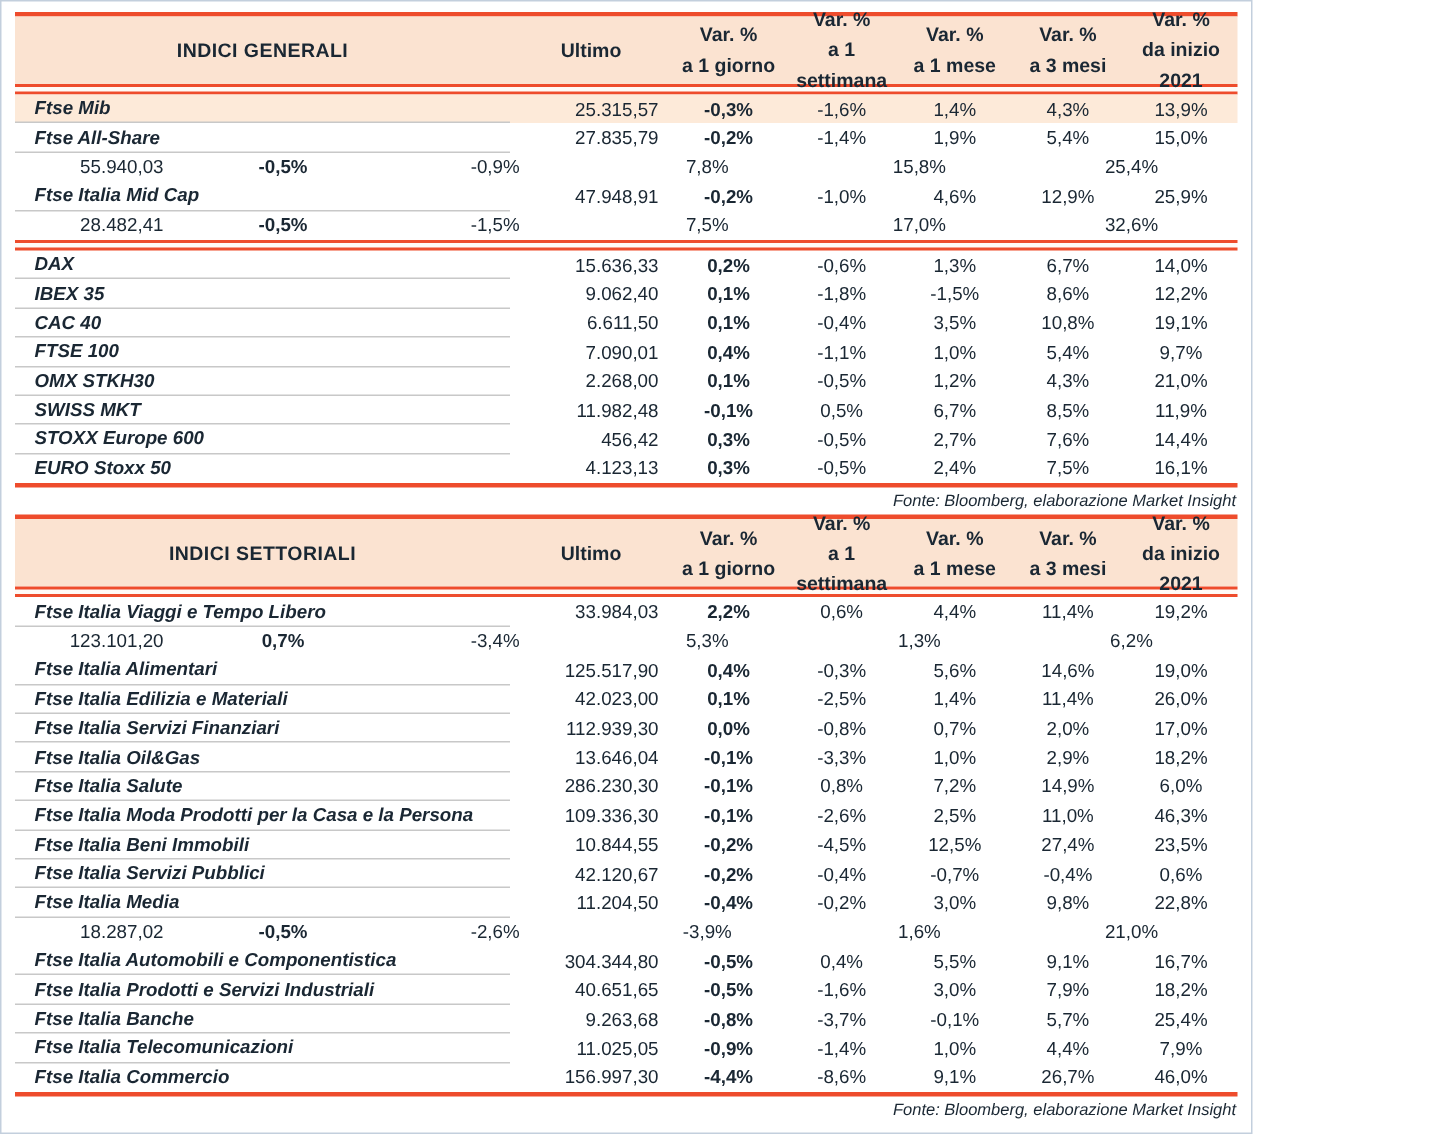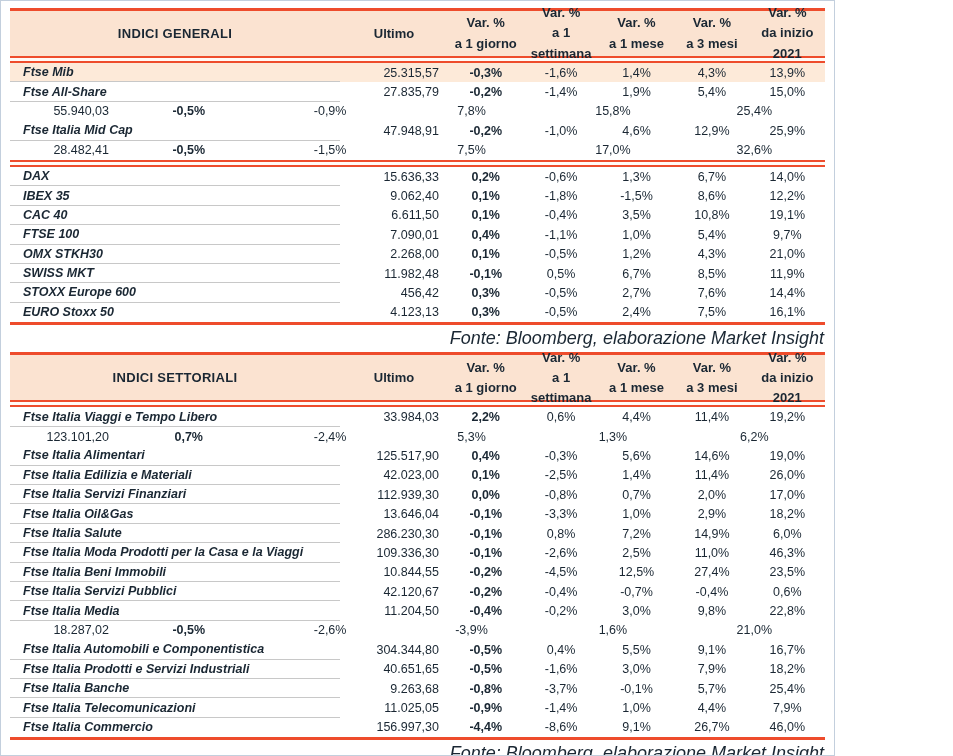--- a/index.html
+++ b/index.html
@@ -57,21 +57,21 @@
   .trow .cell.name{
     font-weight:bold;font-style:italic;
     padding-left:13px;
     border-bottom:1px solid var(--row-line);
   }
   .trow:last-child .cell.name{border-bottom:none;}
   .trow .cell.ultimo{justify-content:flex-end;padding-right:9px;}
   .trow .cell.var{justify-content:center;}
   .trow .cell.var.b1{font-weight:bold;}
   .fonte{
-    text-align:right;font-style:italic;font-size:18px;
+    text-align:right;font-style:italic;font-size:11px;
     line-height:1.3;margin:2px 1px 2px 0;
   }
 </style>
 </head>
 <body>
 
 <div class="page">
 
   <section class="market-table">
     <header class="thead">
@@ -254,21 +254,21 @@
           <div class="cell ultimo val">33.984,03</div>
           <div class="cell var val b1">2,2%</div>
           <div class="cell var val">0,6%</div>
           <div class="cell var val">4,4%</div>
           <div class="cell var val">11,4%</div>
           <div class="cell var val">19,2%</div>
         </div>
         <div class="trow">
           <div class="cell ultimo val">123.101,20</div>
           <div class="cell var val b1">0,7%</div>
-          <div class="cell var val">-2,4%</div>
+          <div class="cell var val">-3,4%</div>
           <div class="cell var val">5,3%</div>
           <div class="cell var val">1,3%</div>
           <div class="cell var val">6,2%</div>
         </div>
         <div class="trow">
           <div class="cell name">Ftse Italia Alimentari</div>
           <div class="cell ultimo val">125.517,90</div>
           <div class="cell var val b1">0,4%</div>
           <div class="cell var val">-0,3%</div>
           <div class="cell var val">5,6%</div>
@@ -305,21 +305,21 @@
         <div class="trow">
           <div class="cell name">Ftse Italia Salute</div>
           <div class="cell ultimo val">286.230,30</div>
           <div class="cell var val b1">-0,1%</div>
           <div class="cell var val">0,8%</div>
           <div class="cell var val">7,2%</div>
           <div class="cell var val">14,9%</div>
           <div class="cell var val">6,0%</div>
         </div>
         <div class="trow">
-          <div class="cell name">Ftse Italia Moda Prodotti per la Casa e la Viaggi</div>
+          <div class="cell name">Ftse Italia Moda Prodotti per la Casa e la Persona</div>
           <div class="cell ultimo val">109.336,30</div>
           <div class="cell var val b1">-0,1%</div>
           <div class="cell var val">-2,6%</div>
           <div class="cell var val">2,5%</div>
           <div class="cell var val">11,0%</div>
           <div class="cell var val">46,3%</div>
         </div>
         <div class="trow">
           <div class="cell name">Ftse Italia Beni Immobili</div>
           <div class="cell ultimo val">10.844,55</div>

